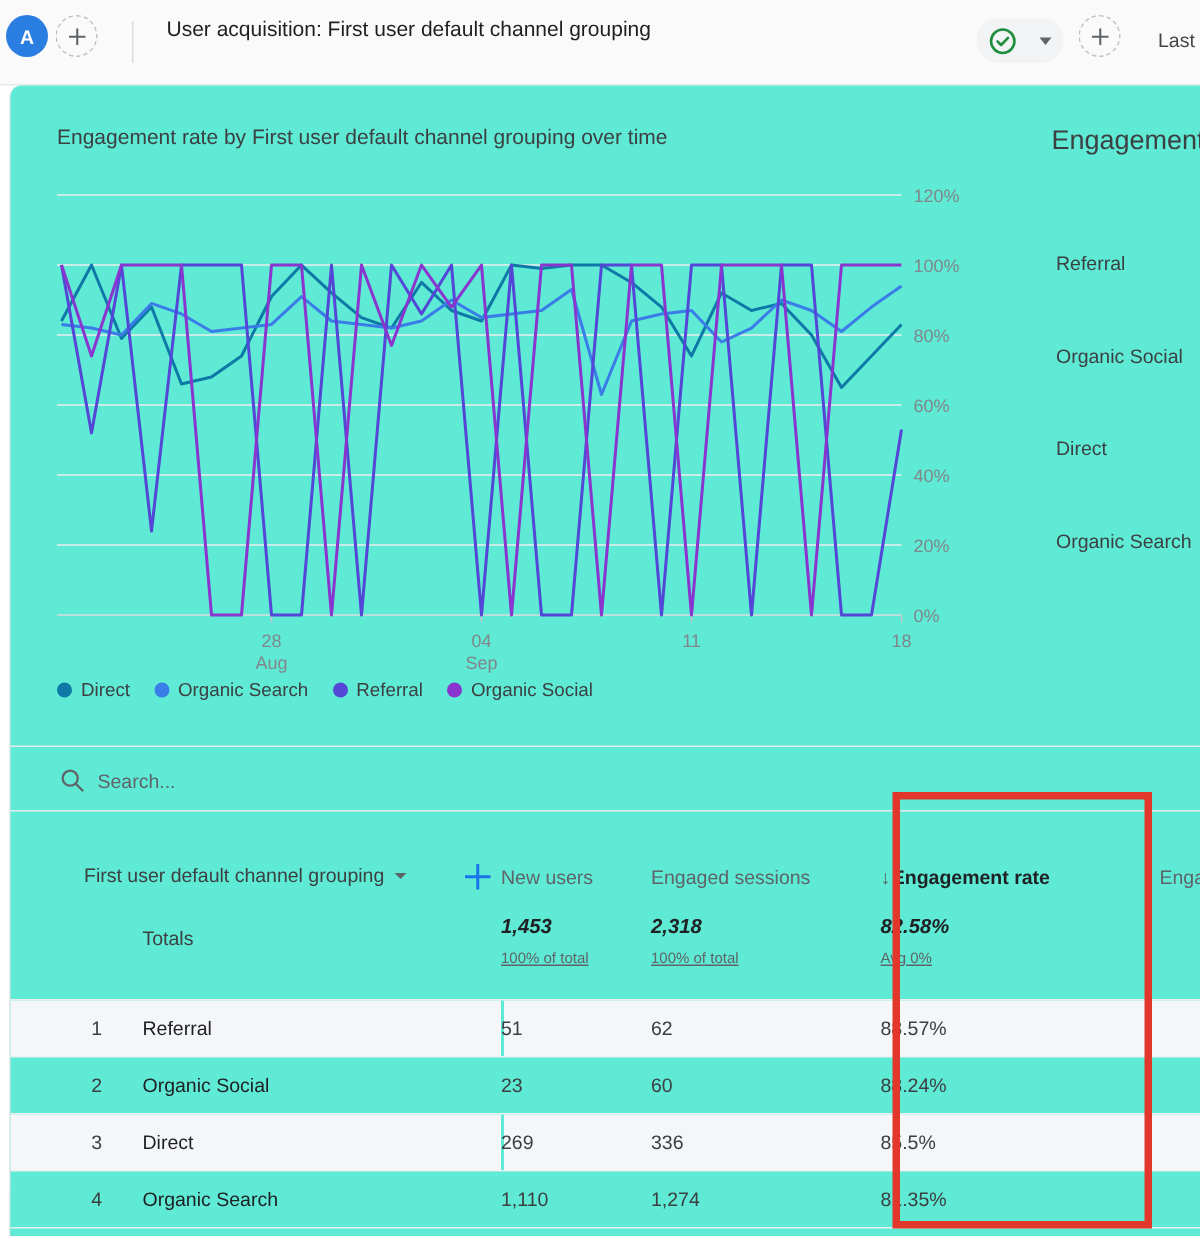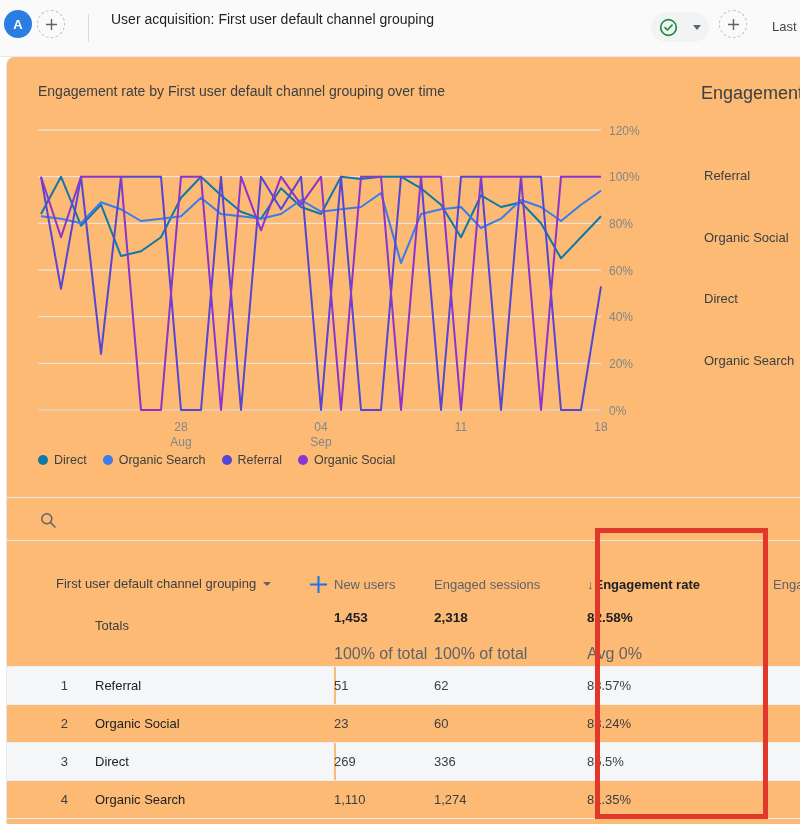--- a/index.html
+++ b/index.html
@@ -17,21 +17,21 @@
   .dc2{left:719px;top:10px;}
   .vdivider{left:88px;top:14px;width:1px;height:28px;background:#dadce0;}
   .report-title{left:111px;top:11px;font-size:14px;color:#1f1f1f;white-space:nowrap;}
   .pill{left:651px;top:12px;width:58px;height:30px;background:#f1f3f4;border-radius:15px;
         display:flex;align-items:center;justify-content:space-between;padding:0 8px;box-sizing:border-box;cursor:pointer;}
   .caret{width:0;height:0;border-left:4.5px solid transparent;border-right:4.5px solid transparent;
          border-top:5.5px solid #5f6368;}
   .last-label{left:772px;top:19px;font-size:13px;color:#444746;white-space:nowrap;}
 
   
-  .card{left:6px;top:57px;width:794px;height:767px;background:#fdba74;border-left:1px solid #e6e8eb;
+  .card{left:6px;top:57px;width:794px;height:767px;background:#5eead4;border-left:1px solid #e6e8eb;
         border-top-left-radius:8px;box-sizing:border-box;}
   .chart-title{left:31px;top:26px;font-size:14px;color:#3c4043;white-space:nowrap;}
   .panel-title{left:694px;top:26px;width:100px;font-size:18px;color:#3c4043;white-space:nowrap;overflow:hidden;}
   .panel-label{position:absolute;left:697px;font-size:13px;color:#3c4043;white-space:nowrap;}
   .chart-svg{left:31px;top:61px;}
 
   .legend{left:31px;top:396px;display:flex;align-items:center;gap:16px;}
   .legend-item{display:flex;align-items:center;gap:6px;font-size:12.5px;color:#3c4043;}
   .legend-dot{width:10px;height:10px;border-radius:50%;display:inline-block;}
 
@@ -52,22 +52,22 @@
   .c-newusers{left:327px;width:100px;}
   .c-engaged{left:427px;width:153px;}
   .c-rate{left:580px;width:145px;}
   .c-four{left:766px;width:34px;overflow:hidden;text-align:left;}
   .header-row .col{top:12px;}
   .col-sorted{color:#202124;font-weight:bold;}
   .sort-arrow{color:#5f6368;font-weight:normal;margin-right:1px;}
 
   .totals-row{left:0;top:531px;width:794px;height:78px;}
   .totals-label{left:88px;top:30px;font-size:13px;color:#3c4043;}
-  .t-main{position:absolute;top:22px;font-size:13.5px;font-weight:bold;color:#202124;}
-  .t-sub{position:absolute;top:57px;font-size:16px;color:#5f6368;font-weight:normal;}
+  .t-main{position:absolute;top:22px;font-size:13.5px;font-weight:bold;color:#202124;font-style:italic;}
+  .t-sub{position:absolute;top:46px;font-size:10px;color:#5f6368;font-weight:normal;text-decoration:underline;}
 
   .data-row{position:absolute;left:0;width:794px;height:38px;border-top:1px solid #eceef0;box-sizing:border-box;}
   .row-bg-dim{position:absolute;left:0;top:0;width:327px;height:100%;}
   .row-bg-met{position:absolute;left:329px;top:0;right:0;height:100%;}
   .odd .row-bg-dim,.odd .row-bg-met{background:#f5f6f8;}
   .row-num{position:absolute;left:45px;width:16px;top:11px;font-size:13px;color:#3c4043;text-align:right;}
   .row-channel{position:absolute;left:88px;top:11px;font-size:13px;color:#202124;}
   .data-row .col{top:11px;color:#3c4043;}
   .table-bottom{left:0;top:761px;width:794px;height:1px;background:#eceef0;}
 
@@ -167,20 +167,21 @@
         <div class="panel-label" style="top: 296px;">Organic Search</div>
       </div>
 
     <div class="hline" style="top:440px;"></div>
 
     <div class="abs search-row">
       <svg class="abs search-icon" width="16" height="16" viewBox="0 0 16 16">
         <circle cx="6.8" cy="6.8" r="5" fill="none" stroke="#5f6368" stroke-width="1.5"></circle>
         <path d="M10.5 10.5L15 15" stroke="#5f6368" stroke-width="1.5" stroke-linecap="round"></path>
       </svg>
+      <input class="abs search-input" type="text" placeholder="Search..." style="">
     </div>
 
     <div class="hline" style="top:483px;"></div>
 
     <div class="abs header-row">
       <div class="abs dim-header">
         <span>First user default channel grouping</span>
         <span class="dim-caret"></span>
       </div>
       <div class="abs add-col">

